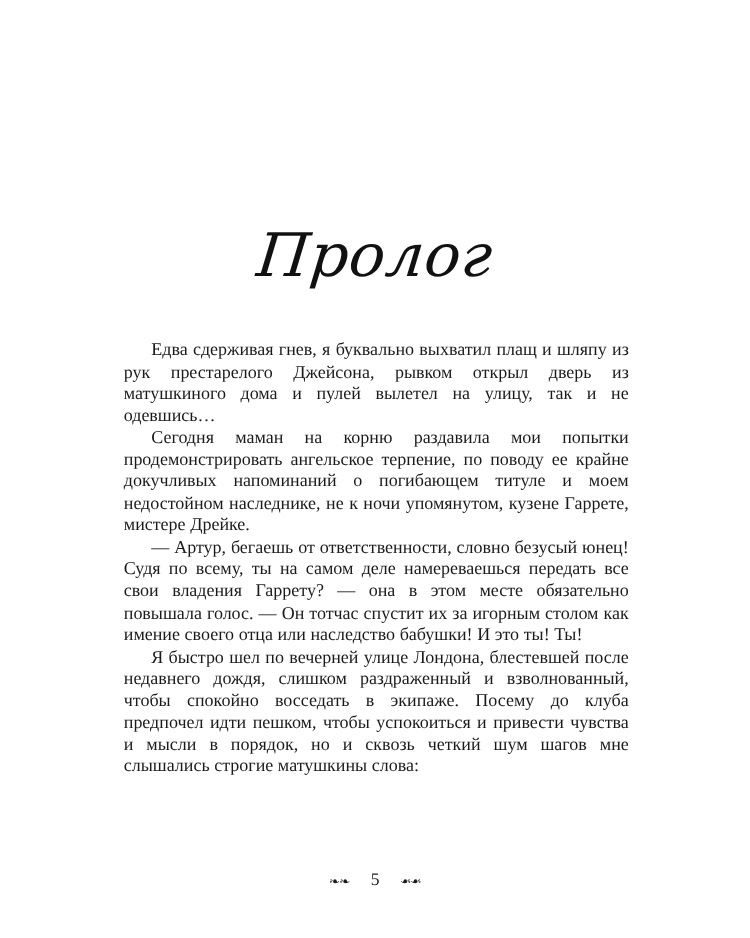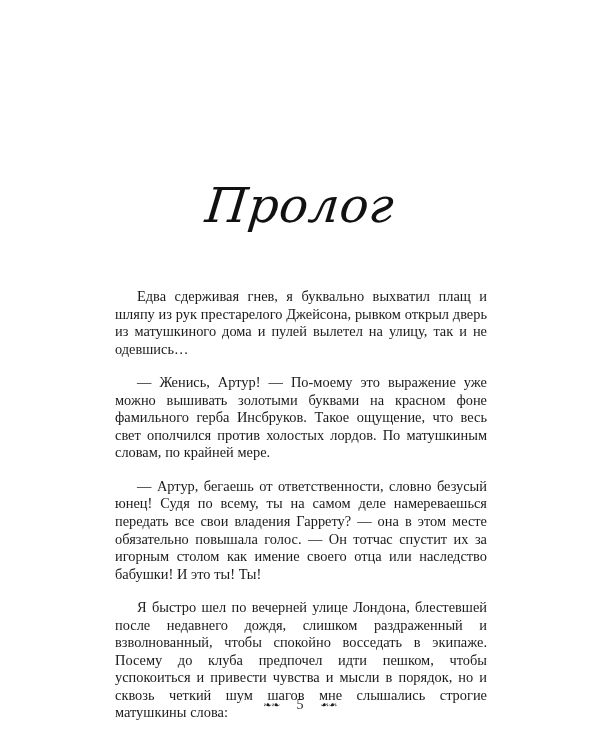--- a/index.html
+++ b/index.html
@@ -35,21 +35,21 @@
   }
 
   
   .text-block {
     position: absolute;
     top: 272px;
     left: 99px;
     width: 404px;
   }
   .para {
-    margin: 16px;
+    margin: 0;
     text-align: justify;
     text-justify: inter-word;
     text-indent: 22px;
     font-size: 14.4px;
     line-height: 17.55px;
     hyphens: manual;
     -webkit-hyphens: manual;
     word-spacing: 0.1px;
   }
 
@@ -84,21 +84,21 @@
 </style>
 </head>
 <body>
 
 <div class="page">
 
   <h1 class="chapter-title">Пролог</h1>
 
   <div class="text-block">
     <p class="para">Едва сдерживая гнев, я буквально выхватил плащ и шляпу из рук престарелого Джейсона, рывком открыл дверь из матушкиного дома и пулей вылетел на улицу, так и не одевшись…</p>
-    <p class="para">— Женись, Артур! — По-моему это выражение уже можно вышивать золотыми буквами на красном фоне фамильного герба Инсбруков. Такое ощущение, что весь свет ополчился против холостых лордов. По матушкиным словам, по крайней мере.</p>
+    <p class="para">Сегодня маман на корню раздавила мои попытки продемонстрировать ангельское терпение, по поводу ее крайне докучливых напоминаний о погибающем титуле и моем недостойном наследнике, не к ночи упомянутом, кузене Гаррете, мистере Дрейке.</p>
     <p class="para">— Артур, бегаешь от ответственности, словно безусый юнец! Судя по всему, ты на самом деле намереваешься передать все свои владения Гаррету? — она в этом месте обязательно повышала голос. — Он тотчас спустит их за игорным столом как имение своего отца или наследство бабушки! И это ты! Ты!</p>
     <p class="para">Я быстро шел по вечерней улице Лондона, блестевшей после недавнего дождя, слишком раздраженный и взволнованный, чтобы спокойно восседать в экипаже. Посему до клуба предпочел идти пешком, чтобы успокоиться и привести чувства и мысли в порядок, но и сквозь четкий шум шагов мне слышались строгие матушкины слова:</p>
   </div>
 
   <div class="page-footer">
     <span class="ornament left">❧❧</span>
     <span class="folio">5</span>
     <span class="ornament right">❧❧</span>
   </div>
 

